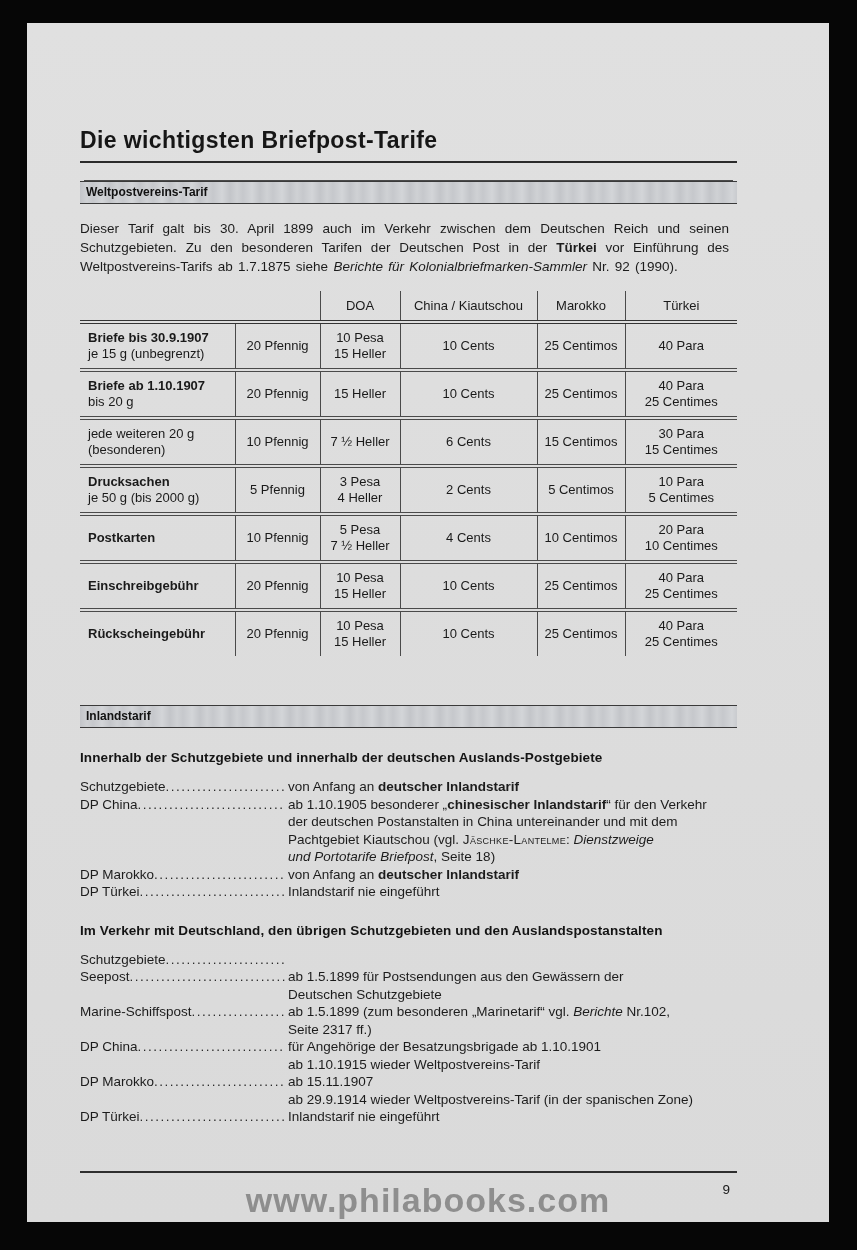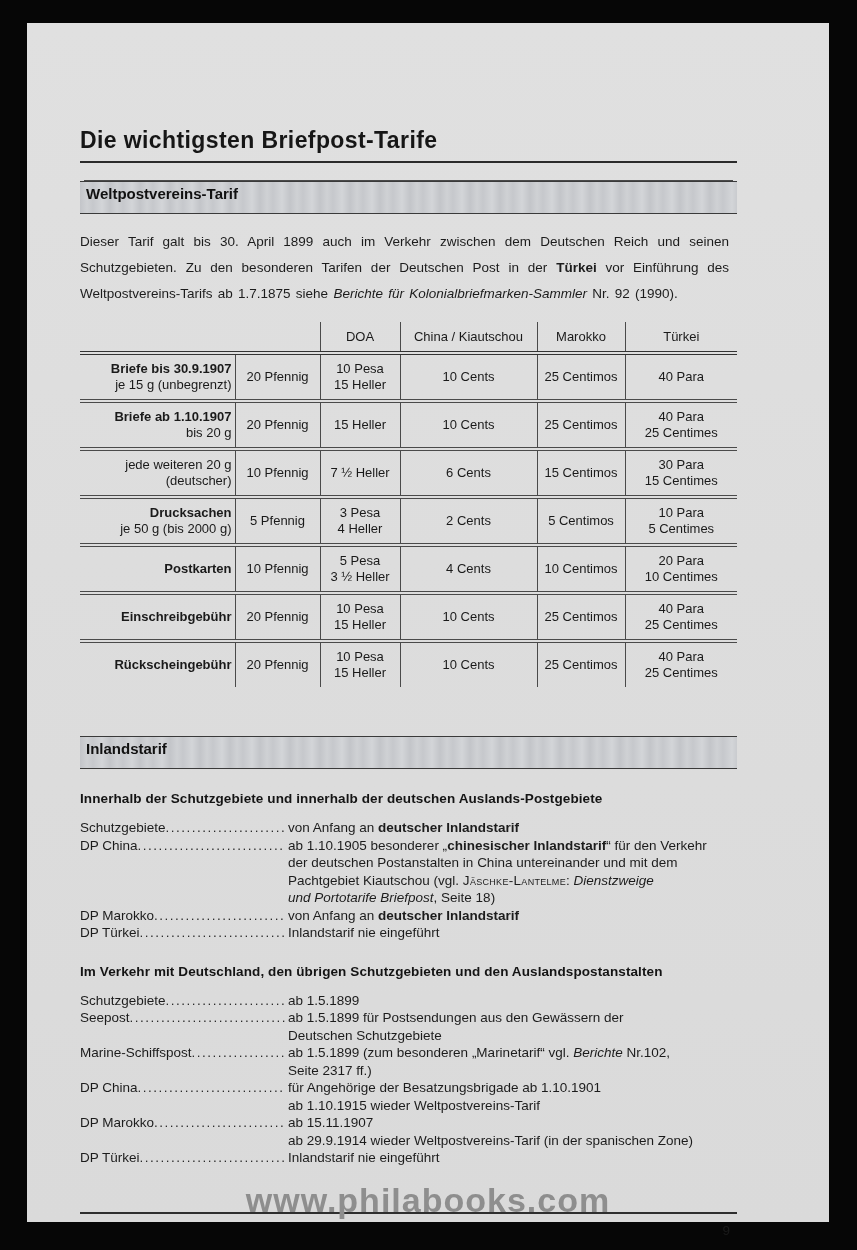--- a/index.html
+++ b/index.html
@@ -31,31 +31,31 @@
     color: #161616;
     letter-spacing: 0.4px;
     border-bottom: 2px solid #2a2a2a;
   }
   .bar {
     margin-top: 16px;
     border-top: 1px solid #3a3a3a;
     border-bottom: 1px solid #3a3a3a;
     background: repeating-linear-gradient(90deg,
       #c3c5c9 0px, #cfd1d4 7px, #c6c8cc 13px, #d3d5d8 22px, #c3c5c9 30px);
-    padding: 3px 6px 11px 6px;
-    font-size: 15px;
+    padding: 3px 6px 4px 6px;
+    font-size: 12px;
     font-weight: bold;
     color: #111;
   }
   .bar-first { box-shadow: 0 -5px 0 -4px #4a4a4a; margin-top: 18px; }
   .bar-second { margin-top: 49px; }
   .intro {
     margin: 15px 8px 0 0;
     font-size: 13.5px;
-    line-height: 26px;
+    line-height: 19px;
     color: #1c1c1c;
     text-align: justify;
     word-spacing: 1.5px;
   }
   table.tariff {
     margin-top: 15px;
     width: 100%;
     border-collapse: collapse;
     font-size: 13px;
     color: #1a1a1a;
@@ -83,21 +83,21 @@
     border-left: 1px solid #4a4a4a;
     text-align: center;
     vertical-align: middle;
     height: 40px;
     padding: 2px 3px;
     line-height: 16px;
     white-space: pre-line;
   }
   .tariff td:first-child { border-left: none; }
   .tariff td.label-cell {
-    text-align: right;
+    text-align: left;
     padding-left: 8px;
     white-space: normal;
     margin-left: 44px;
   }
   .b { font-weight: bold; }
   .i { font-style: italic; }
   .sc { font-variant: small-caps; letter-spacing: 0.3px; }
   .subhead {
     margin-top: 22px;
     font-size: 13.5px;
@@ -195,21 +195,21 @@
               <td>20 Pfennig</td>
               <td>15 Heller</td>
               <td>10 Cents</td>
               <td>25 Centimos</td>
               <td>40 Para
 25 Centimes</td>
             </tr>
             <tr>
               <td class="label-cell">
                 <div><span>jede weiteren 20 g</span></div>
-                <div>(deutscher)</div>
+                <div>(besonderen)</div>
               </td>
               <td>10 Pfennig</td>
               <td>7 ½ Heller</td>
               <td>6 Cents</td>
               <td>15 Centimos</td>
               <td>30 Para
 15 Centimes</td>
             </tr>
             <tr>
               <td class="label-cell">
@@ -223,21 +223,21 @@
               <td>5 Centimos</td>
               <td>10 Para
 5 Centimes</td>
             </tr>
             <tr>
               <td class="label-cell">
                 <div><span class="b">Postkarten</span></div>
               </td>
               <td>10 Pfennig</td>
               <td>5 Pesa
-3 ½ Heller</td>
+7 ½ Heller</td>
               <td>4 Cents</td>
               <td>10 Centimos</td>
               <td>20 Para
 10 Centimes</td>
             </tr>
             <tr>
               <td class="label-cell">
                 <div><span class="b">Einschreibgebühr</span></div>
               </td>
               <td>20 Pfennig</td>
@@ -305,23 +305,20 @@
             </div>
           </div>
         </div>
 
       <div class="subhead">Im Verkehr mit Deutschland, den übrigen Schutzgebieten und den Auslandspostanstalten</div>
       <div class="entries">
           <div class="entry">
             <div class="entry-label">
               <span>Schutzgebiete</span>
             </div>
-            <div class="entry-value">
-              <div><span>ab 1.5.1899</span></div>
-            </div>
           </div>
           <div class="entry">
             <div class="entry-label">
               <span>Seepost</span>
             </div>
             <div class="entry-value">
               <div><span>ab 1.5.1899 für Postsendungen aus den Gewässern der</span></div>
               <div><span>Deutschen Schutzgebiete</span></div>
             </div>
           </div>

